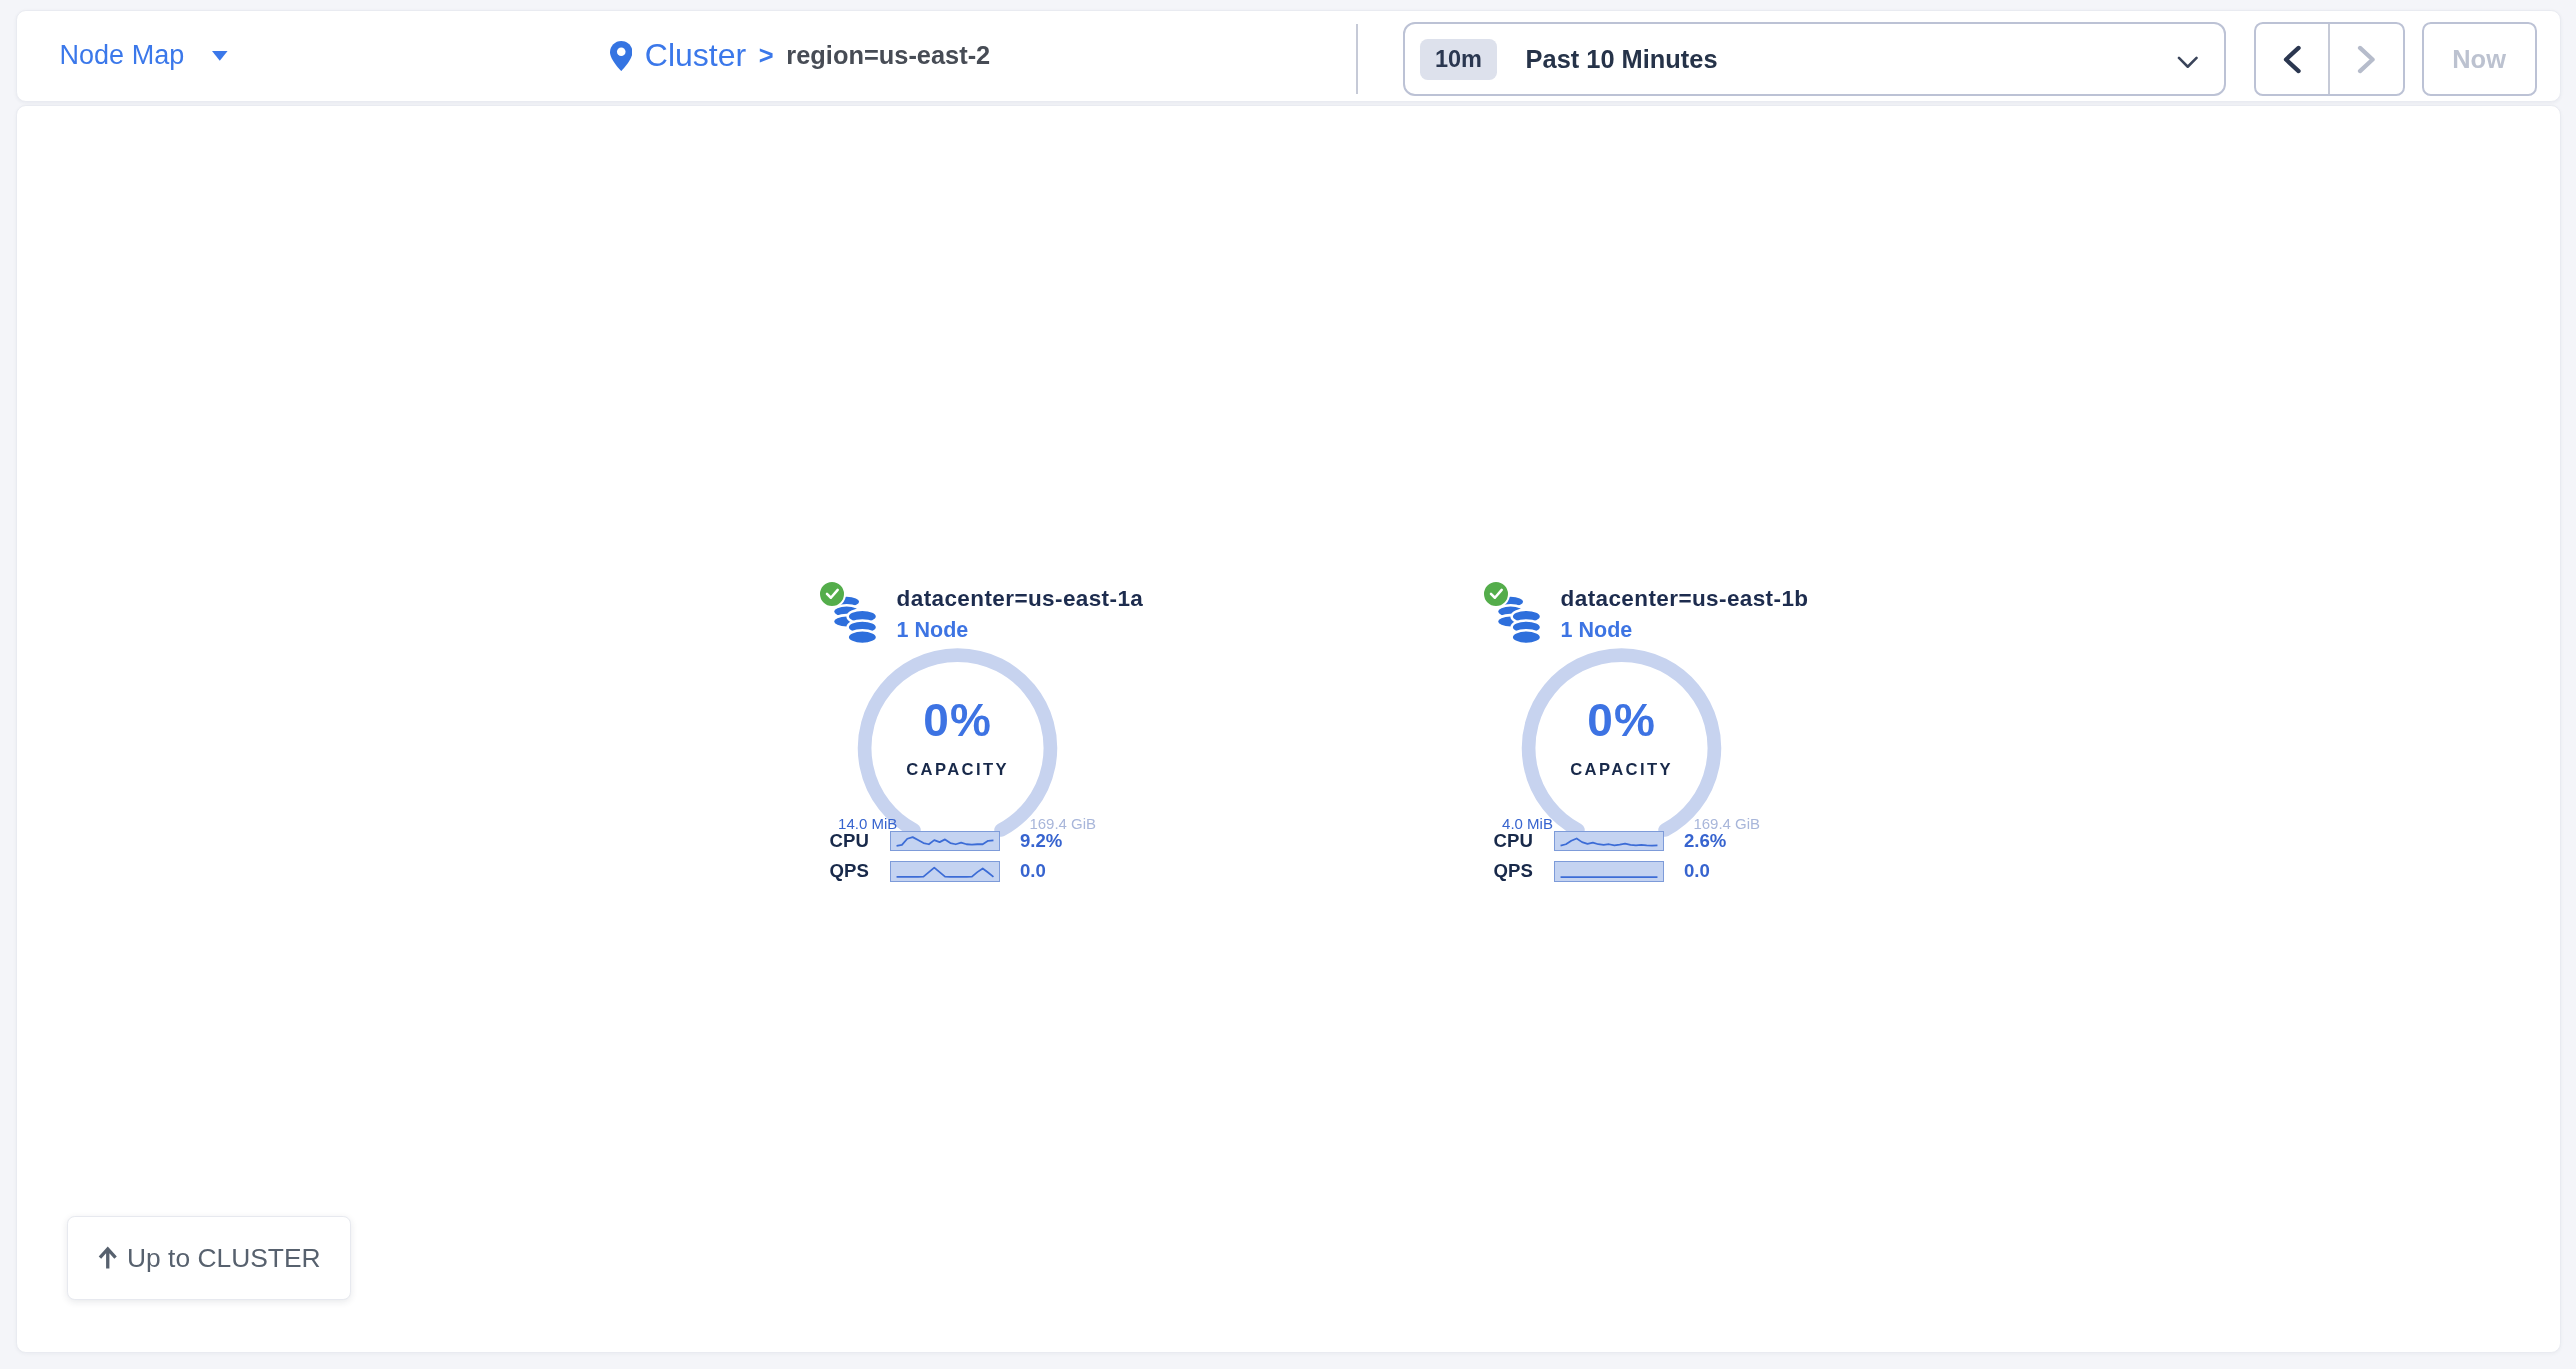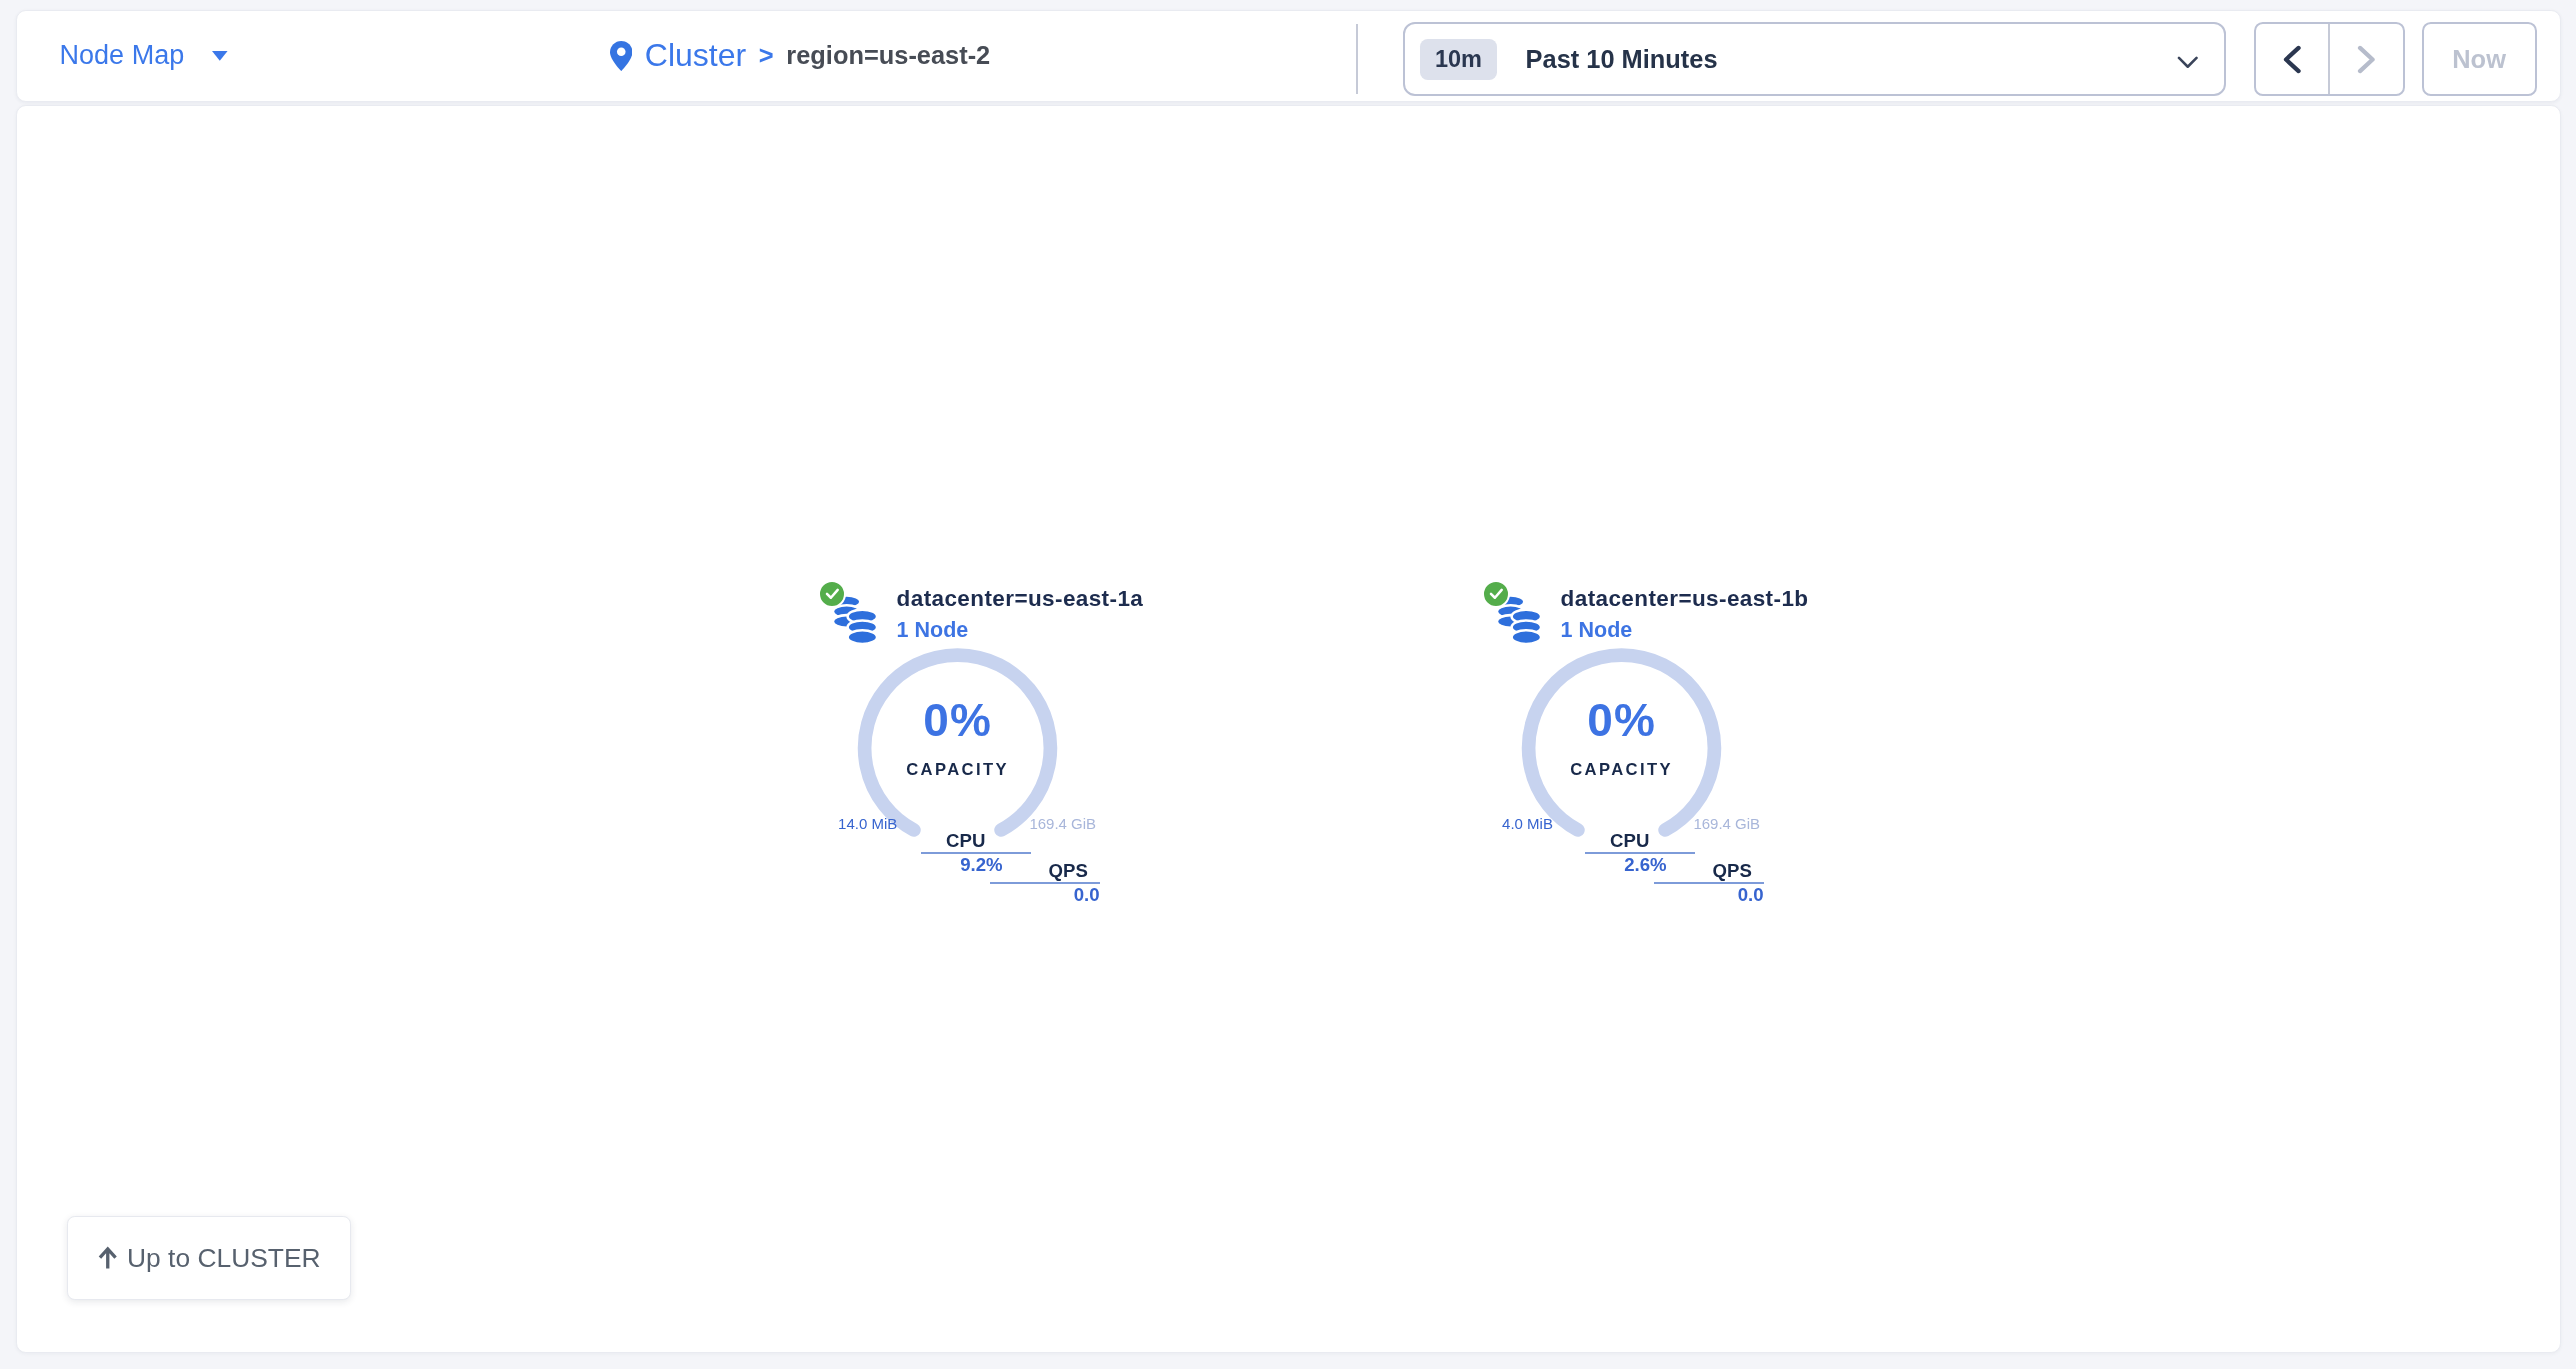--- a/index.html
+++ b/index.html
@@ -87,22 +87,22 @@
     position:absolute; left:0; top:184px; width:286px; text-align:center;
     font-size:16.6px; font-weight:bold; color:#18294a; letter-spacing:2.4px;
   }
   .loc-values {
     position:absolute; left:23.5px; top:239px; width:258px;
     display:flex; justify-content:space-between; font-size:15px;
   }
   .cap-used  { color:#3764cf; }
   .cap-total { color:#a8b6da; }
   .metric-row {
-    position:absolute; left:29px; width:256px; height:21.5px;
-    display:flex; align-items:center;flex-direction:column;
+    position:absolute; left:15px; width:256px; height:21.5px;
+    display:flex; align-items:center;
   }
   .metric-row.r0 { top:254px; }
   .metric-row.r1 { top:284px;align-items:flex-end; }
   .m-label { width:51px; font-size:18.6px; font-weight:bold; color:#18294a; }
   .m-spark {
     width:110px; height:20.5px; margin-left:9.8px;
     background:#c4d3f1; border:1px solid rgba(88,124,205,.65);
   }
   .m-value { margin-left:19.6px; font-size:18.6px; font-weight:bold; color:#3764cf; }
 

